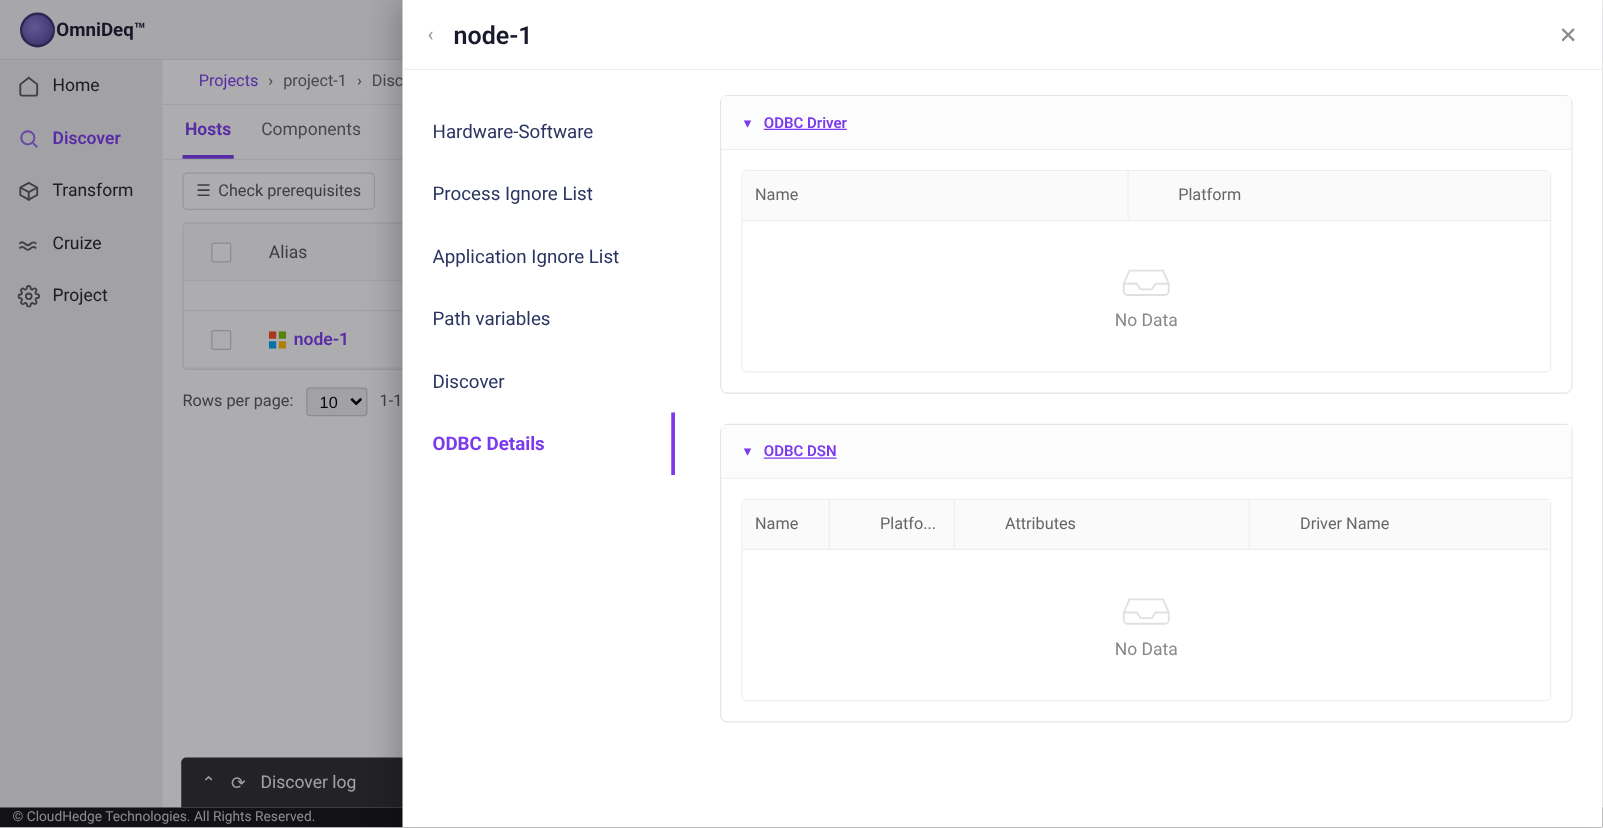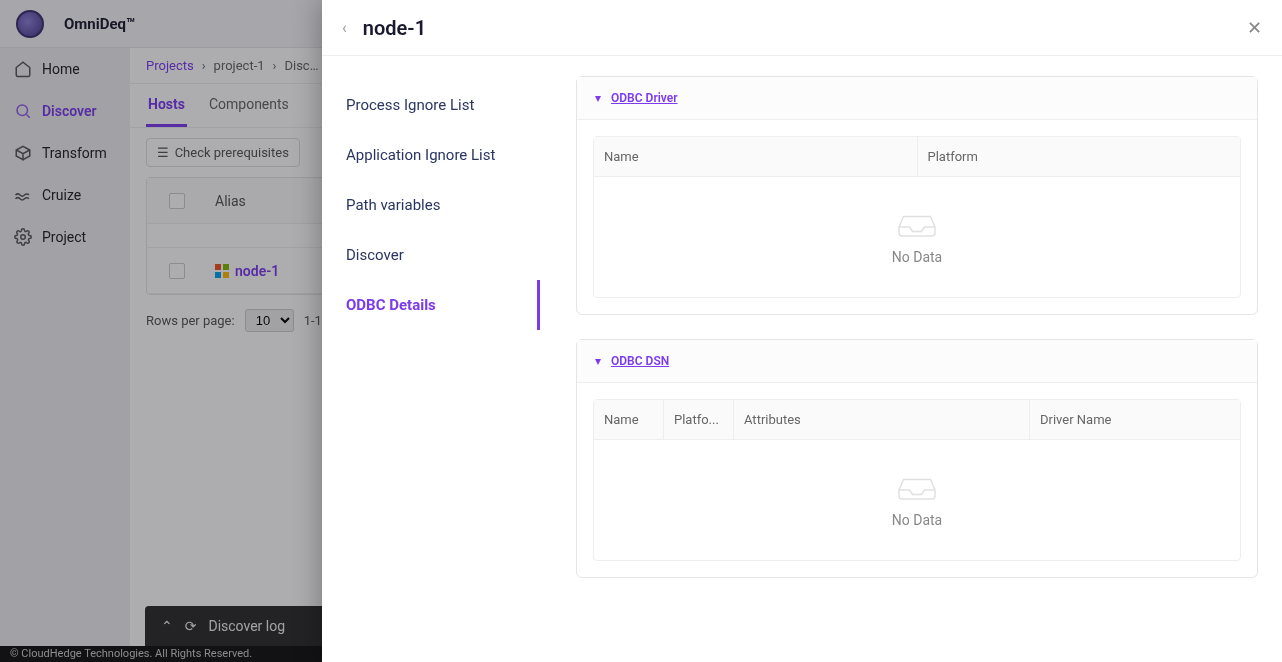--- a/index.html
+++ b/index.html
@@ -1,33 +1,33 @@
 <!DOCTYPE html>
 <html><head>
 <meta charset="utf-8">
 <style>
 * { box-sizing: border-box; margin: 0; padding: 0; }
 body { font-family: -apple-system, BlinkMacSystemFont, "Segoe UI", Roboto, sans-serif; width: 1282px; height: 662px; overflow: hidden; position: relative; background: #f5f5f7; color: #333; }
 
 
 .header { height: 48px; display: flex; align-items: center; padding: 0 16px; background: #f5f5f7; border-bottom: 1px solid #e5e5e5; }
-.logo { display: flex; align-items: center; gap: 20px; }
+.logo { display: flex; align-items: center; gap: 1px; }
 .logo-icon { width: 28px; height: 28px; border-radius: 50%; background: radial-gradient(circle at 40% 40%, #8b7fd6, #4a3a8a); border: 2px solid #3d2f6f; }
 .logo-text { font-weight: 700; font-size: 15px; color: #1a1a2e; }
 
 
 .sidebar { position: absolute; top: 48px; left: 0; width: 130px; bottom: 16px; background: #ededf0; }
 .sidebar-item { display: flex; align-items: center; gap: 10px; padding: 12px 14px; font-size: 14px; color: #222; cursor: pointer; }
 .sidebar-item.active { color: #7c3aed; font-weight: 600; }
 .sidebar-icon { width: 18px; height: 18px; display: inline-flex; align-items: center; justify-content: center; opacity: 0.8; }
 
 
 .main { position: absolute; top: 48px; left: 130px; right: 0; bottom: 16px; background: #fff; }
 .breadcrumbs { padding: 10px 16px; font-size: 13px; color: #666; display: flex; align-items: center; gap: 8px; border-bottom: 1px solid #eee; }
-.breadcrumbs a { color: #7c3aed; text-decoration: none; }
+.breadcrumbs a { color: #7c3aed; text-decoration: none; margin-left: 13px; }
 .tabs { display: flex; gap: 20px; padding: 0 16px; border-bottom: 1px solid #eee; }
 .tab { padding: 12px 2px; font-size: 14px; color: #666; cursor: pointer; }
 .tab.active { color: #7c3aed; font-weight: 700; border-bottom: 3px solid #7c3aed; }
 .toolbar { padding: 10px 16px; display: flex; gap: 12px; align-items: center; }
 .chk-btn { border: 1px solid #ddd; border-radius: 4px; padding: 6px 10px; font-size: 13px; color: #555; background: #fff; display: flex; align-items: center; gap: 6px; }
 .table-bg { margin: 0 16px; border: 1px solid #e5e5e5; border-radius: 4px; }
 .th-row, .td-row { display: flex; align-items: center; height: 46px; border-bottom: 1px solid #eee; }
 .th-row { background: #fafafa; color: #555; font-size: 14px; }
 .td-row { font-size: 14px; }
 .cell-chk { width: 60px; display: flex; justify-content: center; }
@@ -59,21 +59,21 @@
 .menu-item { padding: 16px 12px; font-size: 15px; color: #2a3561; cursor: pointer; }
 .menu-item.active { color: #7c3aed; font-weight: 700; border-right: 3px solid #7c3aed; }
 
 .content { flex: 1; padding: 20px 24px; overflow-y: auto; }
 .panel { border: 1px solid #e5e5e5; border-radius: 6px; margin-bottom: 24px; background: #fff; }
 .panel-head { padding: 14px 18px; display: flex; align-items: center; gap: 10px; border-bottom: 1px solid #eee; background: #fcfcfd; }
 .panel-head .chev { color: #7c3aed; font-size: 12px; }
 .panel-head .ptitle { color: #7c3aed; font-weight: 600; font-size: 12px; text-decoration: underline; }
 .panel-body { padding: 16px; }
 .dtable { border: 1px solid #eee; border-radius: 4px; }
-.dthead { display: flex; background: #fafafa; border-bottom: 1px solid #eee; }
+.dthead { display: flex; background: #fafafa; border-bottom: 1px solid #eee; gap: 30px; }
 .dth { padding: 12px 10px; font-size: 13px; color: #666; border-right: 1px solid #eee; }
 .dth:last-child { border-right: none; }
 .empty { height: 120px; display: flex; flex-direction: column; align-items: center; justify-content: center; color: #888; font-size: 14px; gap: 10px; }
 .inbox-icon { width: 48px; height: 30px; opacity: 0.6; }
 </style>
 </head>
 <body>
 
 <div class="header">
   <div class="logo">
@@ -193,20 +193,21 @@
 <div class="overlay"></div>
 
 <div class="drawer">
   <div class="drawer-head">
     <span class="back">‹</span>
     <span class="title">node-1</span>
     <span class="close">✕</span>
   </div>
   <div class="drawer-body">
     <div class="menu">
+      <div class="menu-item">Hardware-Software</div>
       <div class="menu-item">Process Ignore List</div>
       <div class="menu-item">Application Ignore List</div>
       <div class="menu-item">Path variables</div>
       <div class="menu-item">Discover</div>
       <div class="menu-item active">ODBC Details</div>
     </div>
     <div class="content">
 
       <div class="panel">
         <div class="panel-head">

